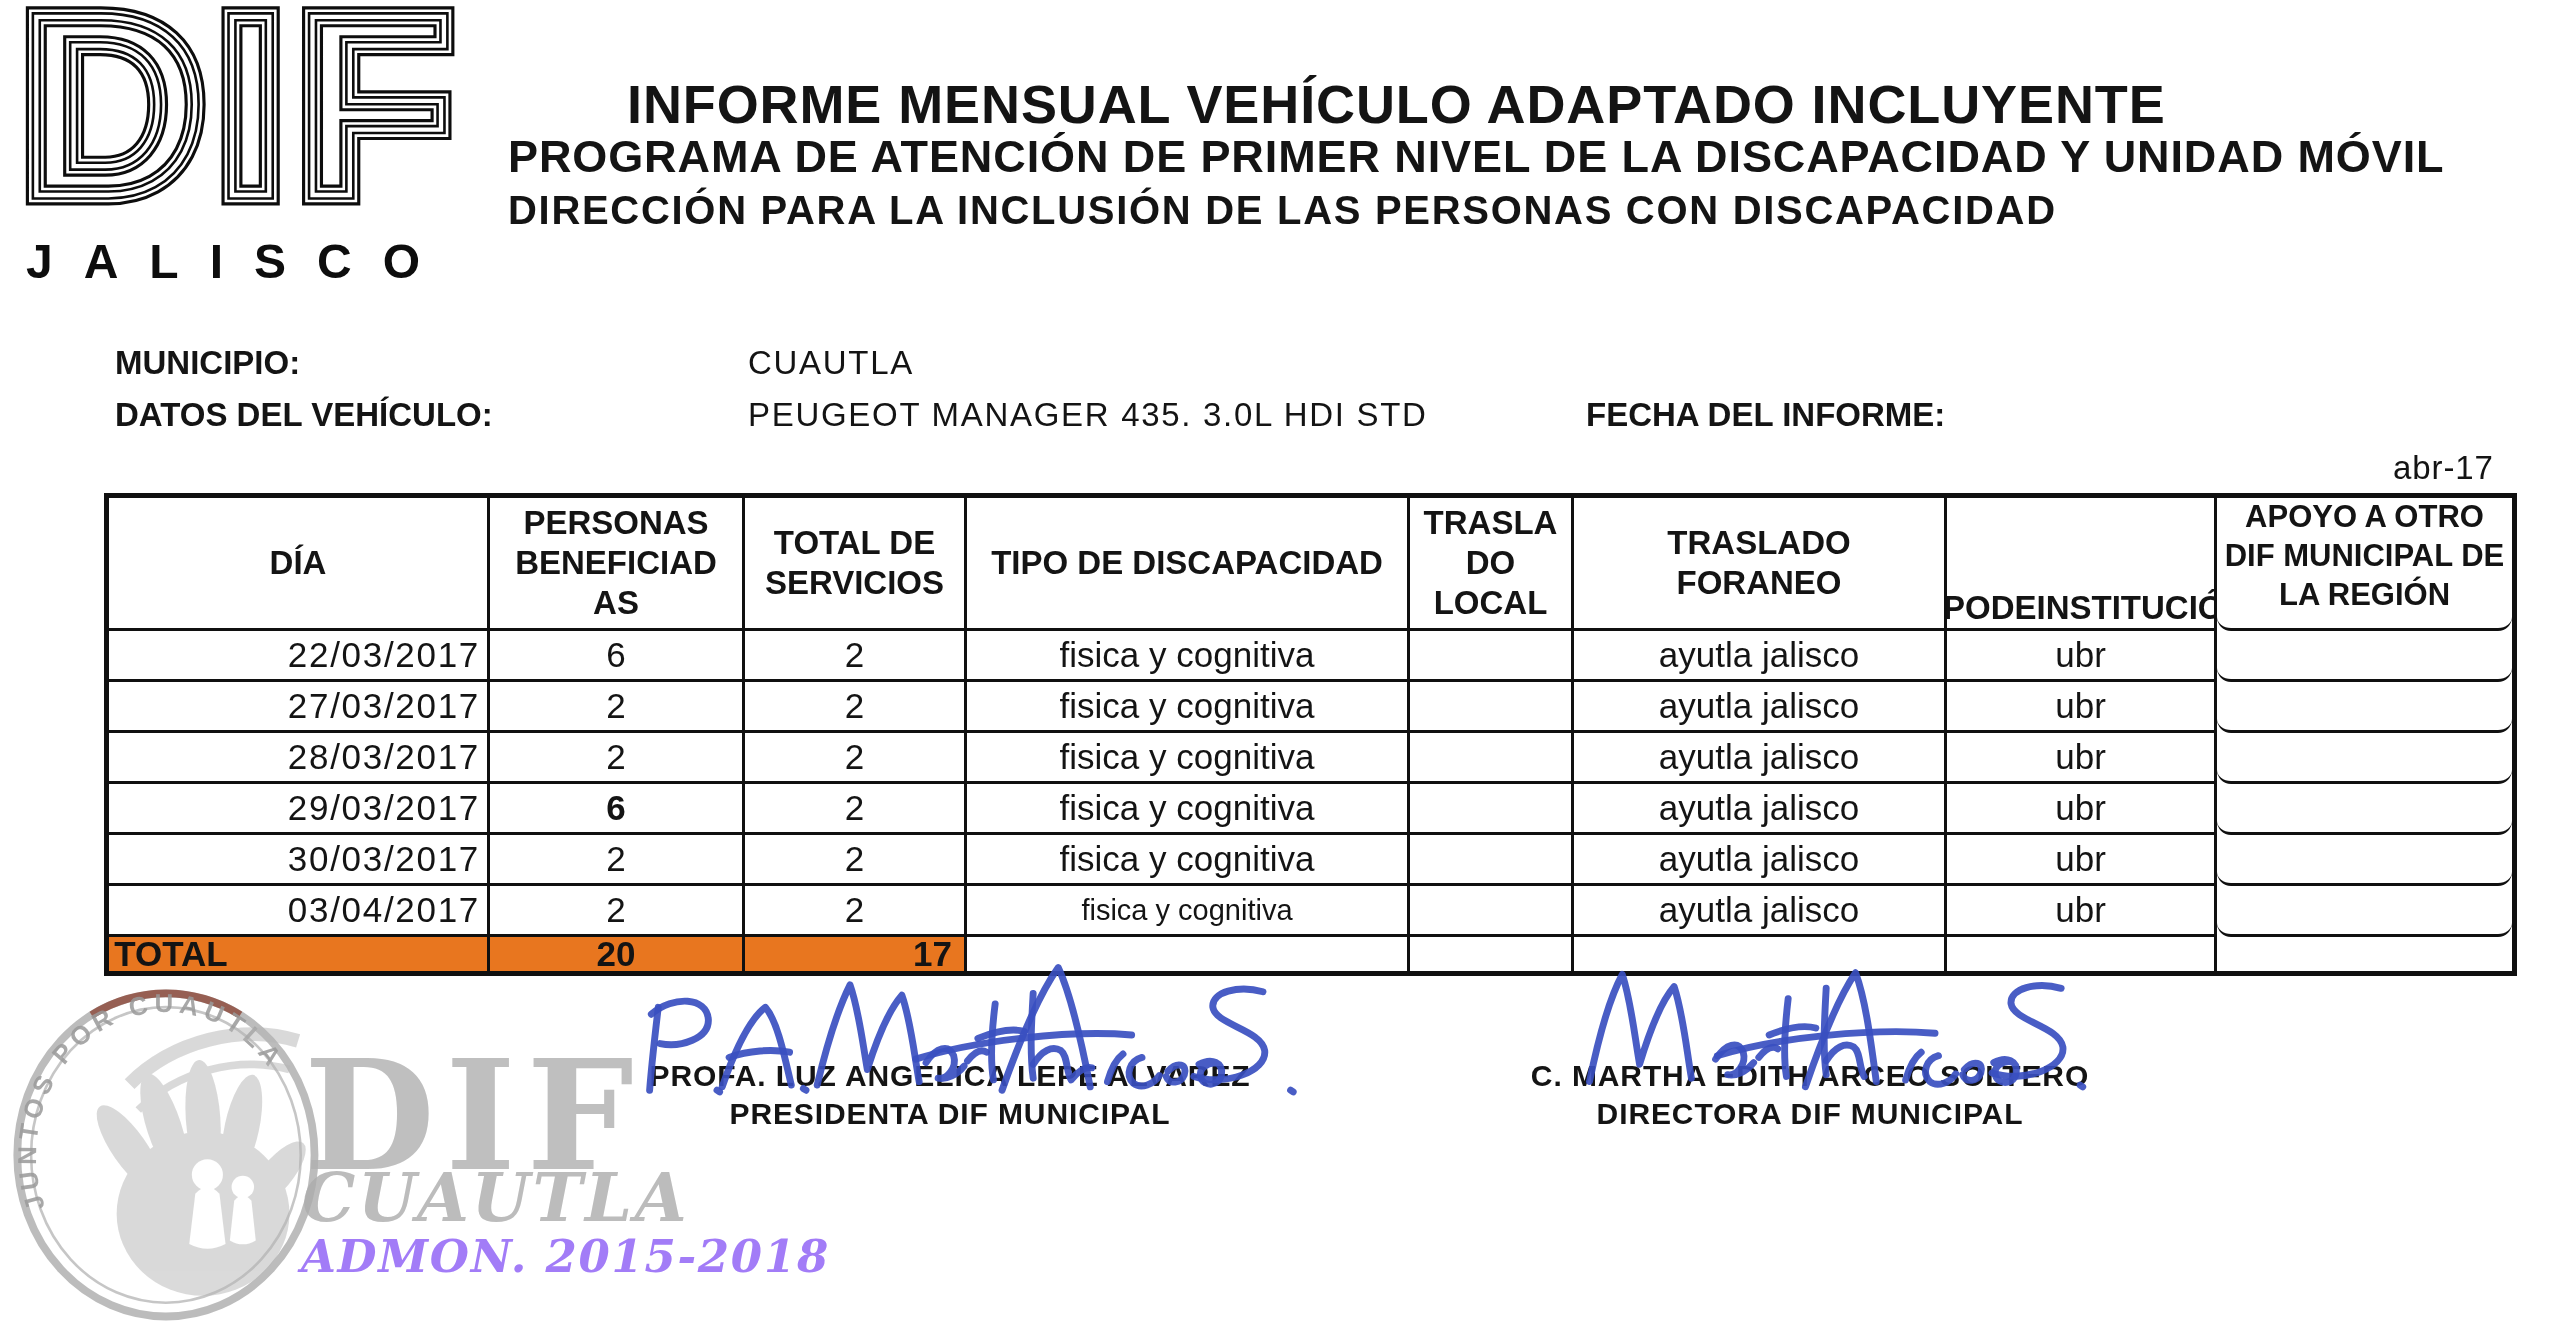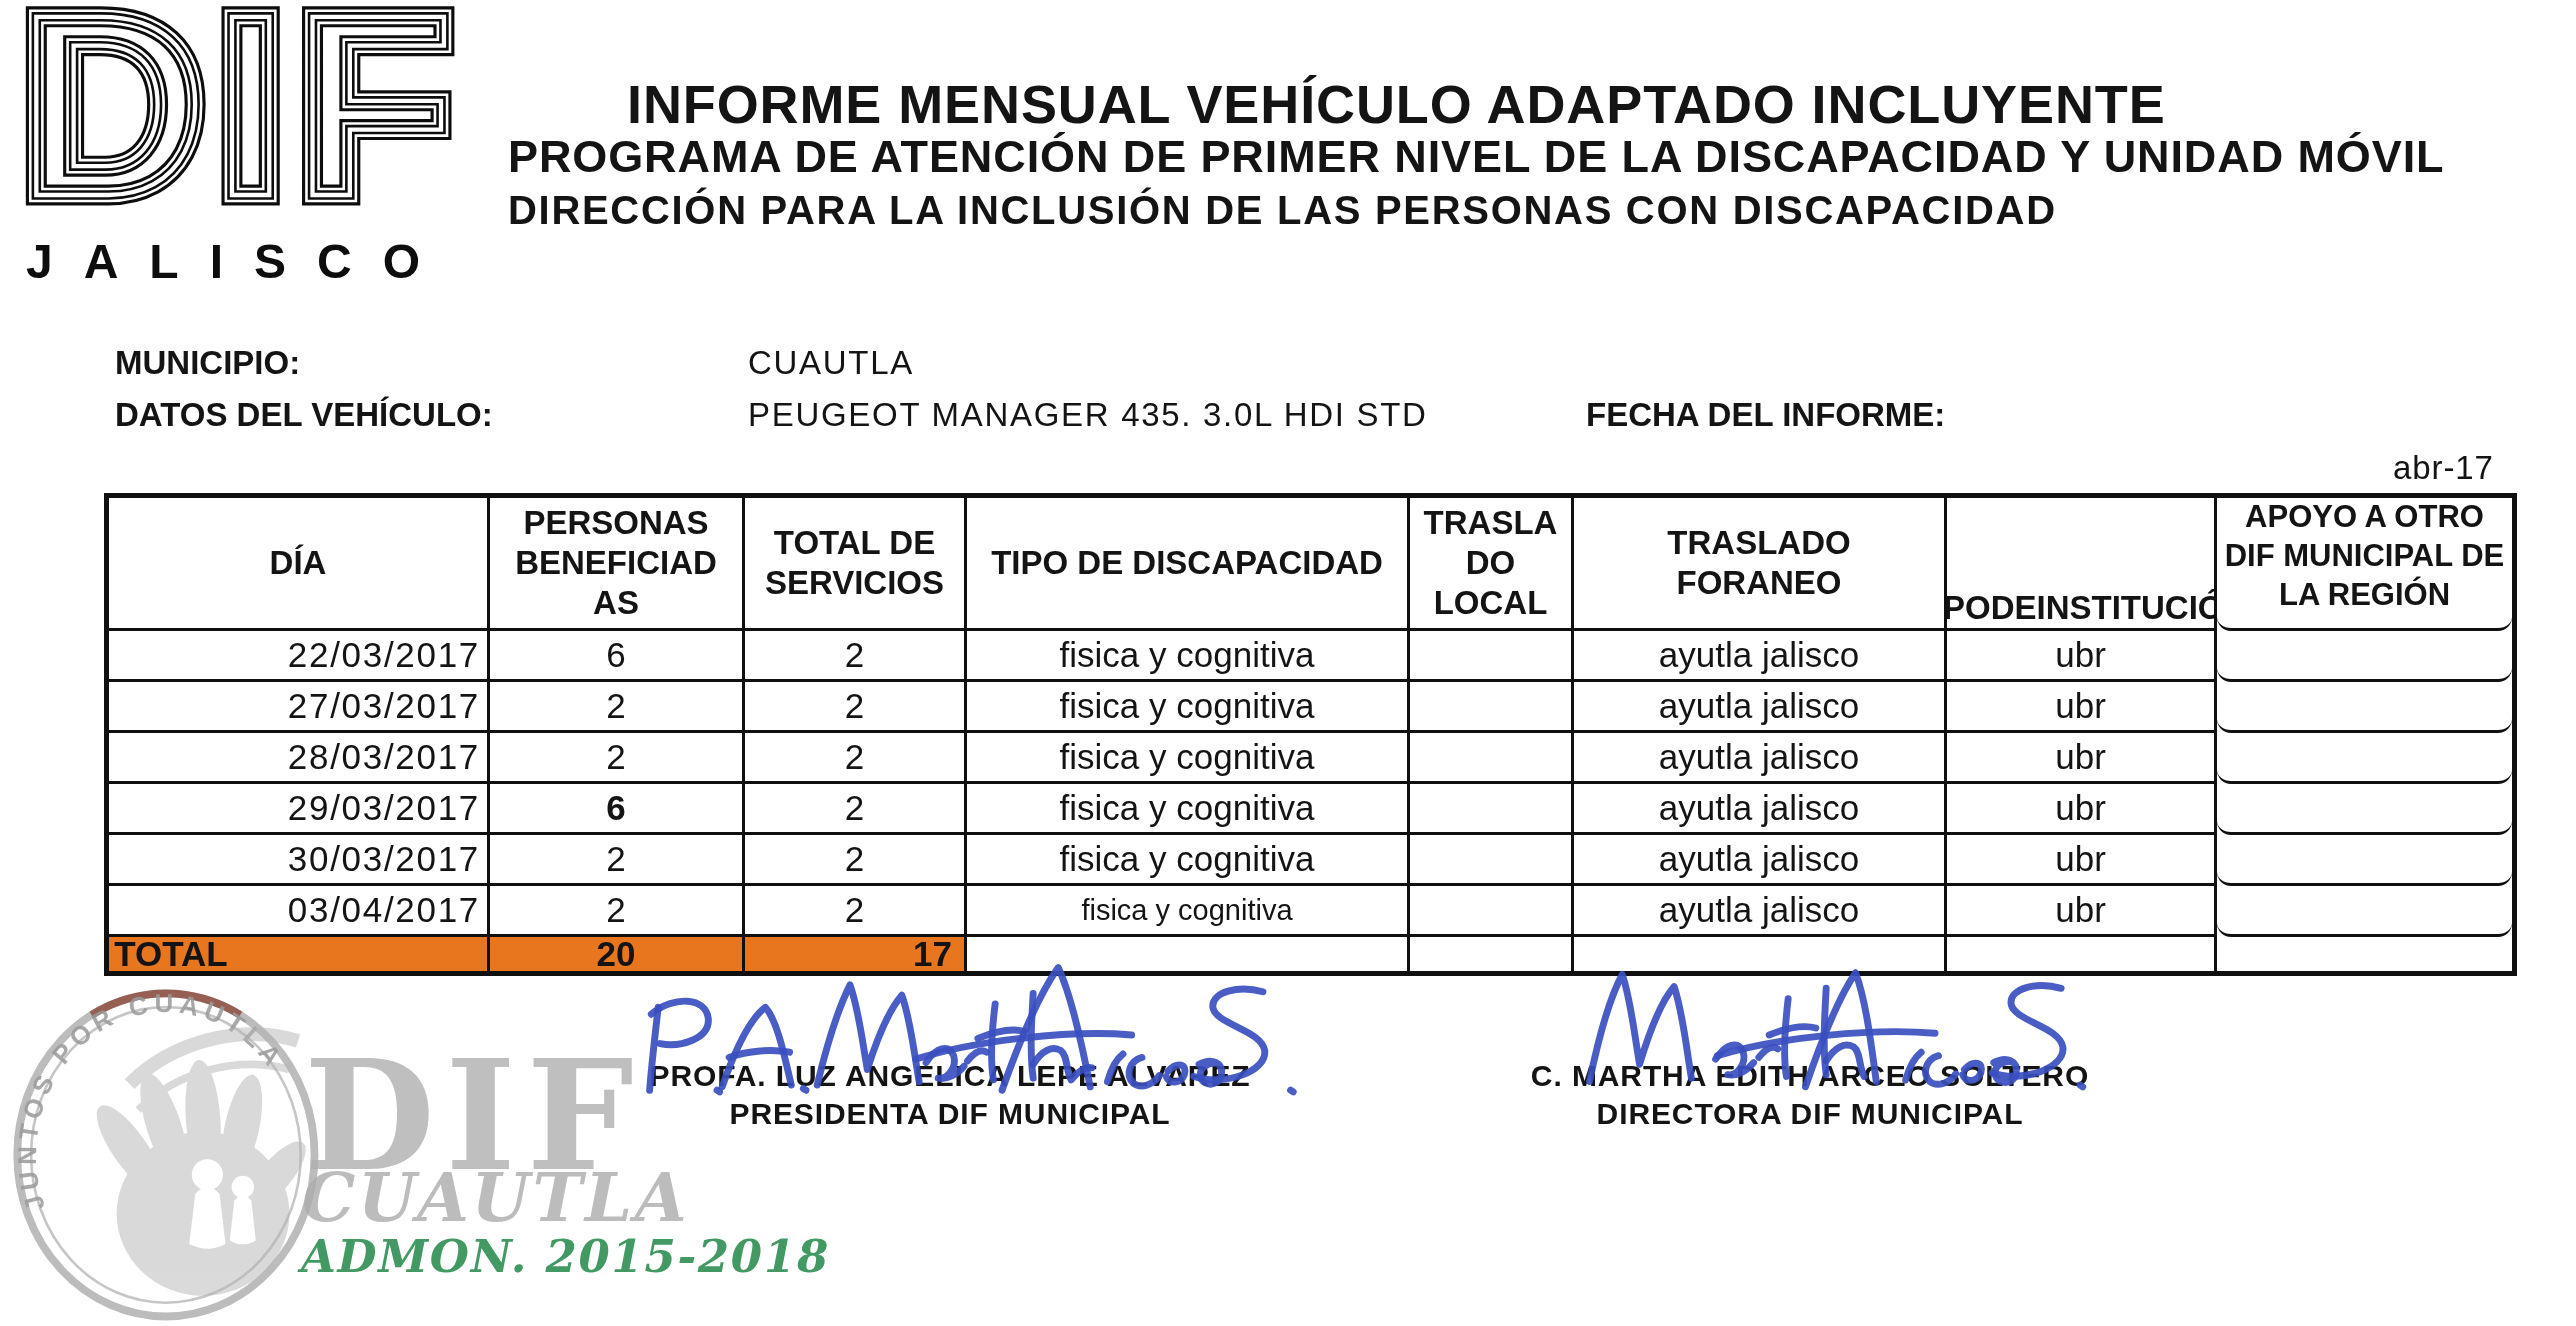--- a/index.html
+++ b/index.html
@@ -70,21 +70,21 @@
 
   
   .stamp-svg{position:absolute;left:0;top:950px;width:674px;height:377px;}
   .stamp-arc-text{font-family:"Liberation Sans","DejaVu Sans",sans-serif;font-size:30px;
       font-weight:bold;letter-spacing:6px;fill:#9a9a9a;opacity:.85;}
   .stamp-dif{position:absolute;left:304px;top:1041px;font-family:"DejaVu Serif","Liberation Serif",serif;
       font-size:151px;font-weight:bold;letter-spacing:10.4px;color:#b0b0b0;opacity:.8;line-height:1;}
   .stamp-cuautla{position:absolute;left:302px;top:1164px;font-family:"DejaVu Serif","Liberation Serif",serif;
       font-size:67px;font-weight:bold;font-style:italic;letter-spacing:2.6px;color:#acacac;opacity:.8;line-height:1;}
   .stamp-admon{position:absolute;left:301px;top:1234px;font-family:"DejaVu Serif","Liberation Serif",serif;
-      font-size:45px;font-weight:bold;font-style:italic;letter-spacing:1.7px;color:#15803d;opacity:.8;line-height:1;}
+      font-size:45px;font-weight:bold;font-style:italic;letter-spacing:1.7px;color:#8b5cf6;opacity:.8;line-height:1;}
 </style>
 </head>
 <body>
 
 <div class="page">
 
   <div class="logo">
     <div class="dif-stack">
       <span class="dif-s1">DIF</span>
       <span class="dif-s2">DIF</span>

